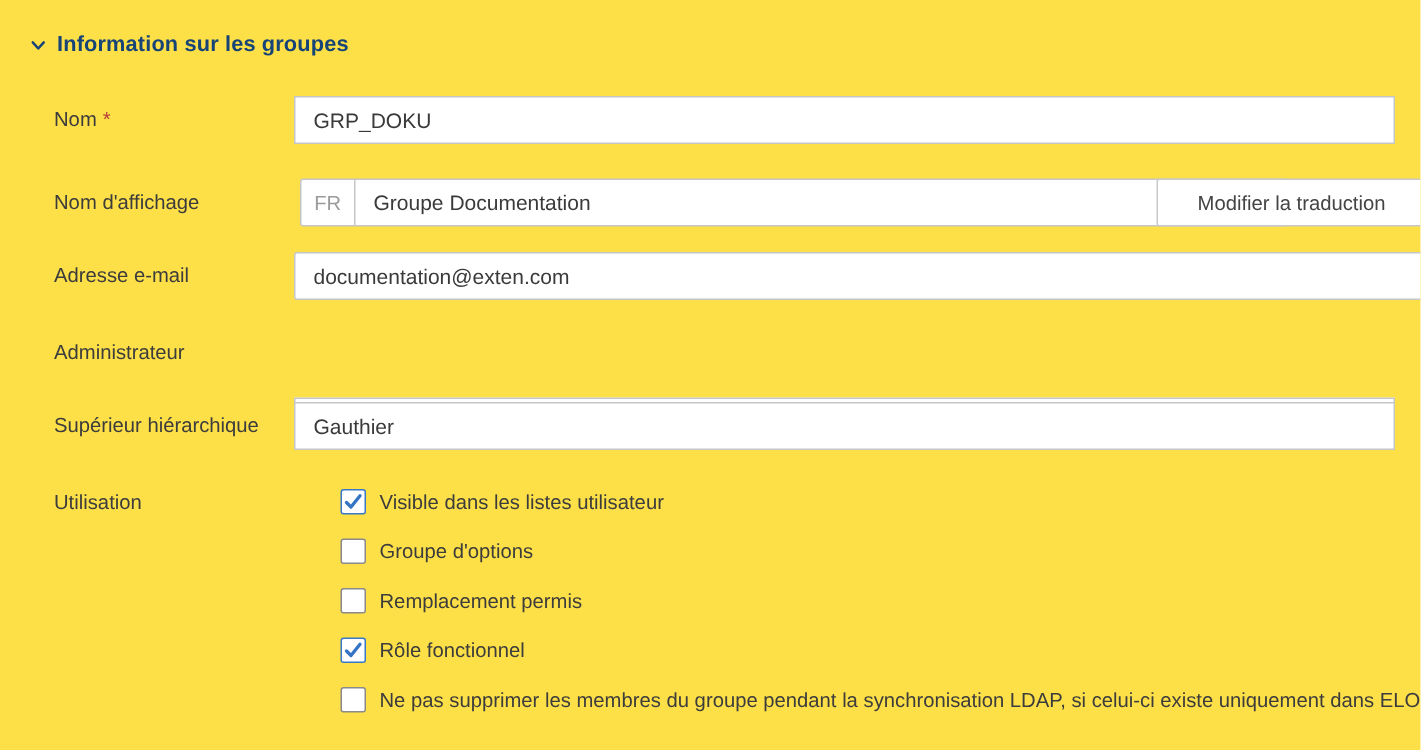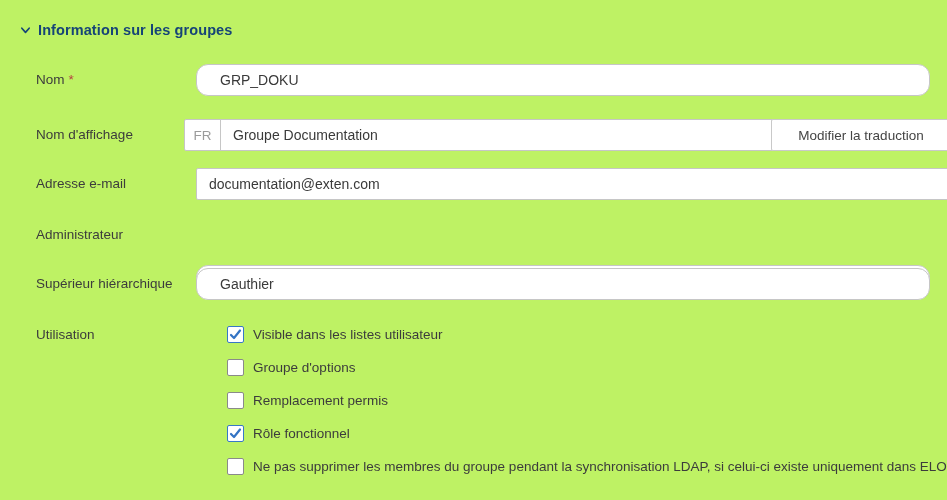--- a/index.html
+++ b/index.html
@@ -5,21 +5,21 @@
   * { margin: 0; padding: 0; box-sizing: border-box; }
   html, body { background: #ffffff; }
   body {
     font-family: "Liberation Sans", "DejaVu Sans", sans-serif;
     color: #3c3c3c;
   }
   .page {
     position: relative;
     width: 947px;
     height: 500px;
-    background: #bef264;
+    background: #fde047;
     overflow: hidden;
   }
 
   
   .section-header {
     position: absolute;
     left: 20px;
     top: 22px;
     display: flex;
     align-items: center;
@@ -46,26 +46,26 @@
     color: #3c3c3c;
     white-space: nowrap;
   }
   .req { color: #b54040; margin-left: 4px; }
 
   .tinput {
     position: absolute;
     top: 0;
     height: 32px;
     border: 1px solid #c6c6c6;
-    border-radius: 12px;
+    border-radius: 0;
     background: #fff;
     font-family: "Liberation Sans", "DejaVu Sans", sans-serif;
     font-size: 14px;
     color: #3a3a3a;
-    padding: 0 23px;
+    padding: 0 12px;
     outline: none;
   }
 
   
   .combo {
     position: absolute;
     top: 0;
     height: 32px;
     border: 1px solid #c6c6c6;
     border-radius: 2px;
@@ -164,21 +164,21 @@
 
   <div class="row" style="top:64px;">
     <span class="flabel">
       <span>Nom</span><span class="req">*</span>
     </span>
     <input class="tinput" style="left: 196px; width: 734px;" type="text" value="GRP_DOKU">
   </div>
 
   <div class="row" style="top:119px;">
     <span class="flabel">Nom d'affichage</span>
-    <div class="combo" style="left:184px; width:658px;">
+    <div class="combo" style="left:200px; width:658px;">
       <span class="seg-prefix">FR</span>
       <input class="seg-input" type="text" value="Groupe Documentation" style="">
     </div>
     <button class="btn" style="left:771px; width:180px;">Modifier la traduction</button>
   </div>
 
   <div class="row" style="top:168px;">
     <span class="flabel">Adresse e-mail</span>
     <div class="combo" style="left:196px; width:828px;">
       <input class="seg-input" type="text" value="documentation@exten.com" style="">

